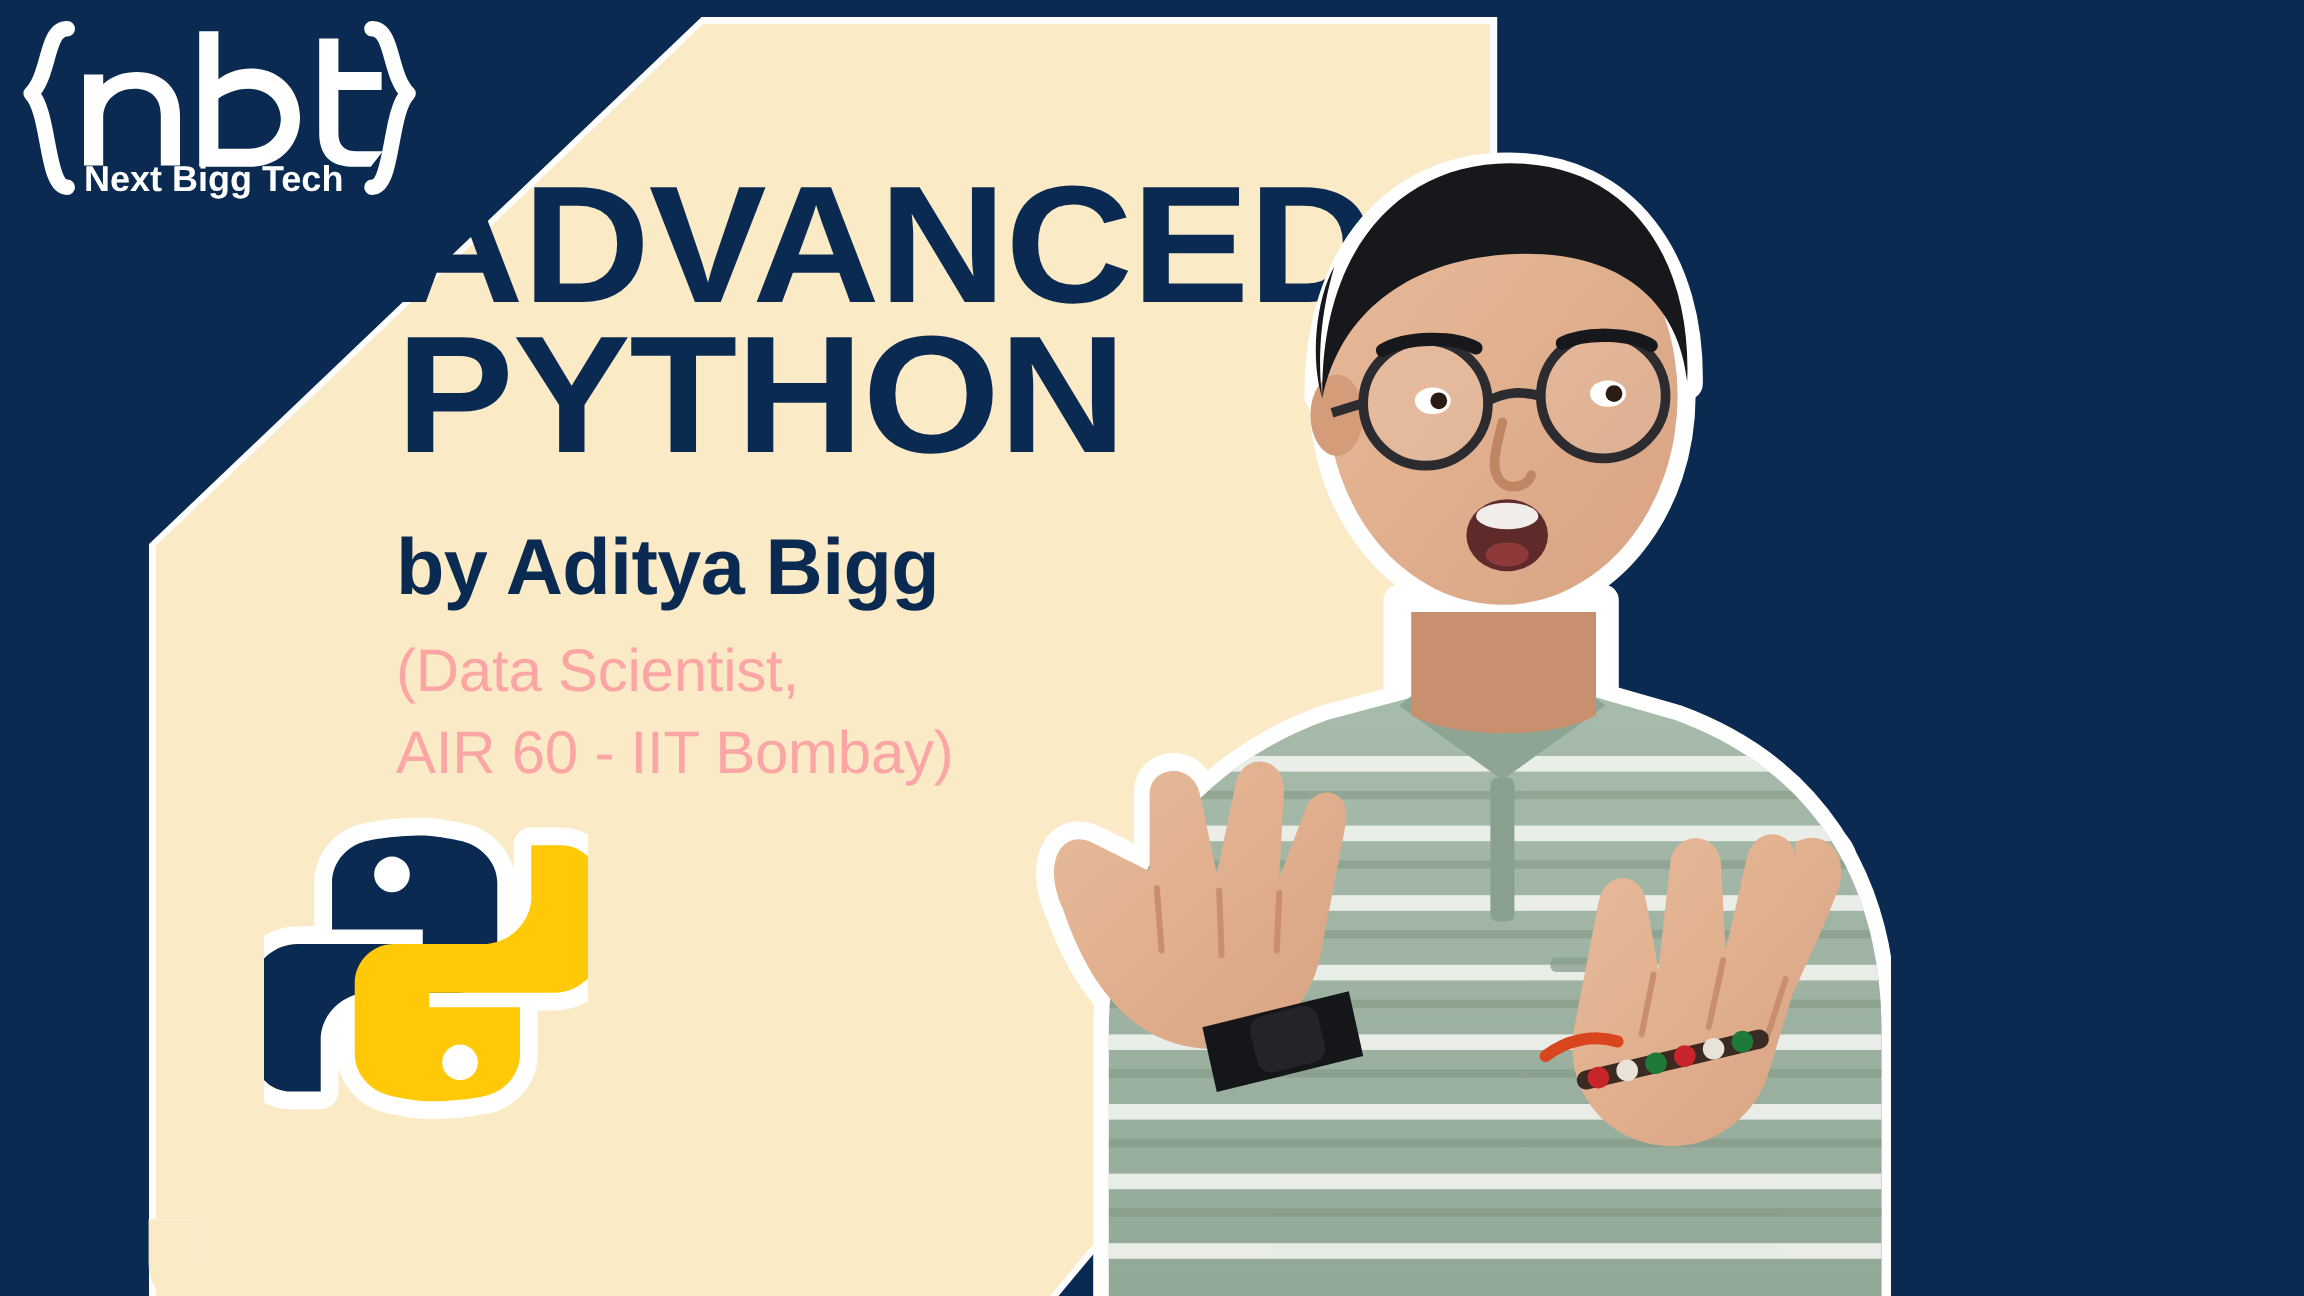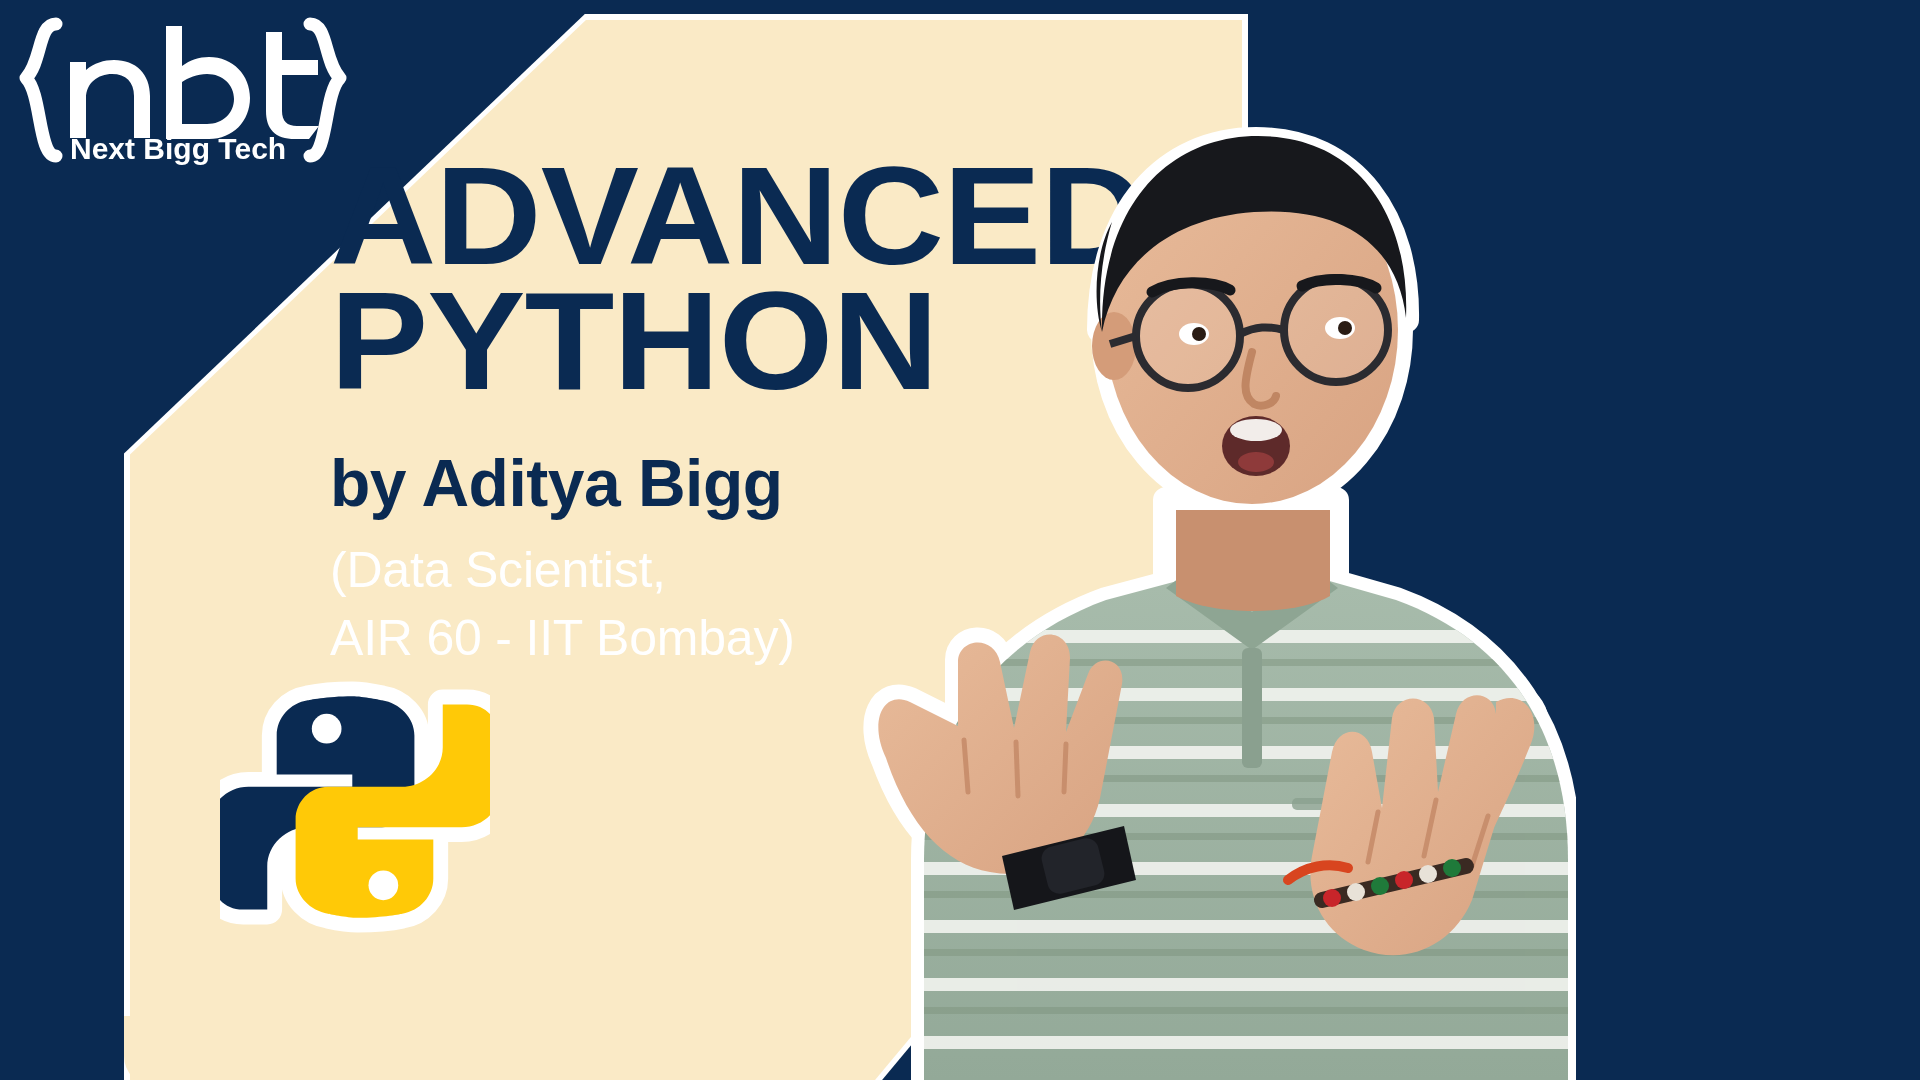--- a/index.html
+++ b/index.html
@@ -55,21 +55,21 @@
   .logo{
     position:absolute; left:8px; top:6px;
     width:360px; height:170px;
     color:#ffffff;
     z-index:40;
   }
   .logo svg{ display:block; }
 
   
   .textblock{
-    position:absolute; left:330px; top:151px; z-index:30;
+    position:absolute; left:330px; top:140px; z-index:30;
     color:#0A2A52;
   }
   .title-line{
     font-family:"Liberation Sans", sans-serif;
     font-weight:bold;
     color:#0A2A52;
     letter-spacing:-1px;
     line-height:0.94;
     font-size:140px;
     transform:scaleX(1.06);
@@ -89,21 +89,21 @@
     color:#0A2A52;
     white-space:nowrap;
   }
   .credline{
     margin-top:22px;
     font-family:"Liberation Sans", sans-serif;
     font-weight:normal;
     font-size:50px;
     line-height:1.28;
     letter-spacing:-0.2px;
-    color:#ffffff;
+    color:#fca5a5;
     white-space:nowrap;
   }
 
   
   .pylogo{
     position:absolute; left:220px; top:672px; width:270px; height:270px;
     z-index:32;
   }
   .pylogo svg{ display:block; width:270px; height:270px; }
 

